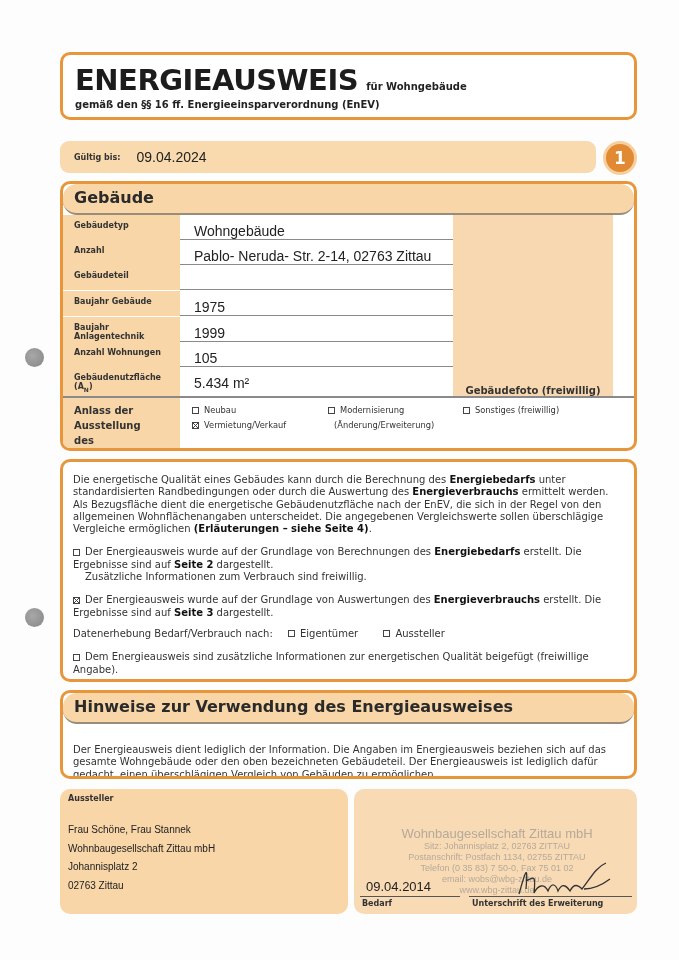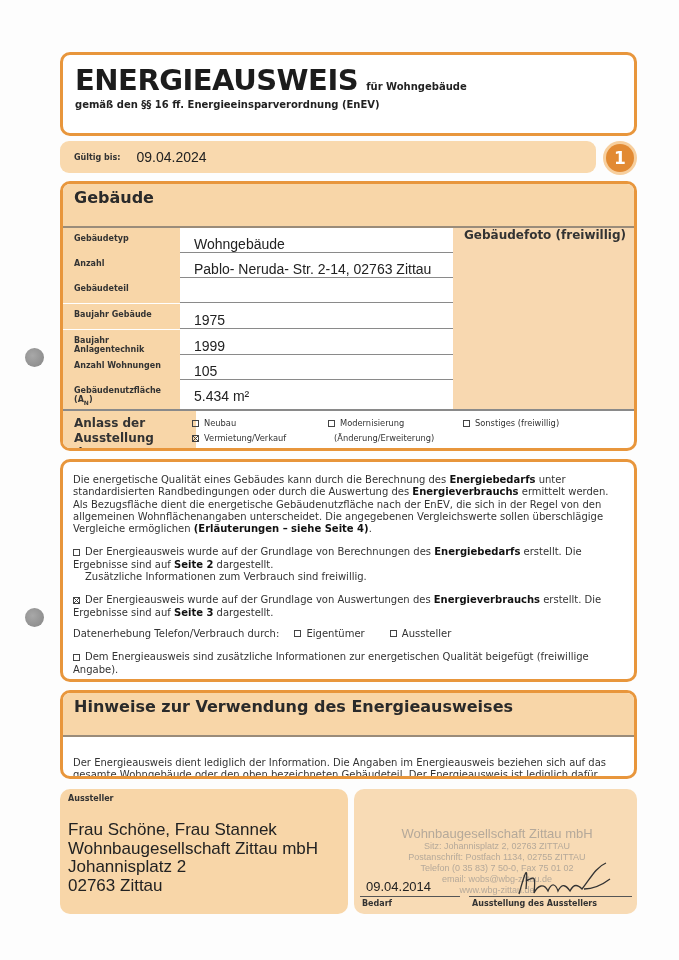--- a/index.html
+++ b/index.html
@@ -5,58 +5,58 @@
   * { box-sizing: border-box; margin: 0; padding: 0; }
   html, body { width: 679px; height: 960px; background: #fdfdfd; overflow: hidden; }
   body { position: relative; font-family: "DejaVu Sans", sans-serif; color: #222; }
 
   .hole { position: absolute; left: 25px; width: 19px; height: 19px; border-radius: 50%;
           background: radial-gradient(circle at 40% 40%, #a8a8a8, #858585); }
 
   .frame { position: absolute; left: 60px; width: 577px; border: 3px solid #e8963c; border-radius: 10px; background: #fff; overflow: hidden; }
 
   
-  #hdr { top: 52px; height: 84px; padding: 8px 12px; }
+  #hdr { top: 52px; height: 68px; padding: 8px 12px; }
   #hdr .title { font-family: "DejaVu Sans", sans-serif; font-size: 29px; font-weight: bold; letter-spacing: -0.5px; color: #1c1c1c; display: inline-block; }
   #hdr .sub1 { font-size: 10px; font-weight: bold; color: #222; margin-left: 3px; }
   #hdr .sub2 { font-size: 10px; font-weight: bold; color: #222; margin-top: 2px; }
 
   
   #valid { position: absolute; left: 60px; top: 141px; width: 536px; height: 32px; background: #f9d9ae; border-radius: 9px; display: flex; align-items: center; padding-left: 14px; }
   #valid .lbl { font-size: 8px; font-weight: bold; color: #333; }
   #valid .val { font-family: "Liberation Sans", sans-serif; font-size: 14px; margin-left: 16px; color: #222; }
   #badge { position: absolute; left: 606px; top: 144px; width: 28px; height: 28px; border-radius: 50%; background: #e28a33; box-shadow: 0 0 0 3px #f7cf9e; color: #fff; font-weight: bold; font-size: 17px; text-align: center; line-height: 28px; }
 
-  .sec-head { background: #f8d6a8; height: 44px; padding-left: 11px; font-size: 16px; font-weight: bold; color: #2a2a2a; line-height: 28px; border-bottom: 2px solid #9a8c7a; }
+  .sec-head { background: #f8d6a8; height: 31px; padding-left: 11px; font-size: 16px; font-weight: bold; color: #2a2a2a; line-height: 28px; border-bottom: 2px solid #9a8c7a; border-radius: 14px; }
 
   
   #geb { top: 181px; height: 270px; background: #fff; }
   #geb .grid { position: relative; }
   .row { position: absolute; left: 0; height: 25px; width: 390px; }
   .row .k { position: absolute; left: 0; top: 0; width: 117px; height: 100%; background: #f8d6a8; font-size: 8px; font-weight: bold; padding: 6px 0 0 11px; color: #333; }
   .row .v { position: absolute; left: 117px; top: 0; width: 273px; height: 100%; border-bottom: 1px solid #8a8a8a; font-family: "Liberation Sans", sans-serif; font-size: 14px; padding: 8px 0 0 14px; color: #222; }
-  .photo { position: absolute; left: 390px; top: 0; width: 184px; height: 181px; background: #f8d8b0; font-size: 12px; font-weight: bold; color: #333; display: flex; align-items: flex-start; justify-content: center; }
+  .photo { position: absolute; left: 390px; top: 0; width: 160px; height: 181px; background: #f8d8b0; font-size: 10px; font-weight: bold; color: #333; display: flex; align-items: flex-end; justify-content: center; }
   .anlass { position: absolute; left: 0; top: 181px; width: 574px; height: 56px; border-top: 2px solid #8a8a8a; }
-  .anlass .k { position: absolute; left: 0; top: 0; width: 133px; height: 100%; background: #f8d6a8; font-size: 12px; font-weight: bold; padding: 5px 0 0 11px; line-height: 15px; color: #333; }
+  .anlass .k { position: absolute; left: 0; top: 0; width: 117px; height: 100%; background: #f8d6a8; font-size: 10px; font-weight: bold; padding: 5px 0 0 11px; line-height: 15px; color: #333; }
   .opt { position: absolute; font-size: 8.3px; color: #333; line-height: 15px; }
   .cb { display: inline-block; width: 7px; height: 7px; border: 1px solid #444; margin-right: 5px; position: relative; top: 0; vertical-align: middle; }
   .cb.x { background: linear-gradient(45deg, transparent 42%, #444 42%, #444 58%, transparent 58%), linear-gradient(-45deg, transparent 42%, #444 42%, #444 58%, transparent 58%); }
 
   
   #hw1 { top: 459px; height: 223px; }
   .ptxt { font-size: 10px; line-height: 12.3px; color: #333; padding: 0 10px; }
   .ptxt b { color: #111; }
 
   
   #hw2 { top: 690px; height: 89px; }
 
   
   #auss { position: absolute; left: 60px; top: 789px; width: 288px; height: 125px; background: #f8d6a8; border-radius: 10px; padding: 5px 8px; }
   #auss .lbl { font-size: 8px; font-weight: bold; color: #333; }
-  #auss .lines { margin-top: 18px; font-family: "Liberation Sans", sans-serif; font-size: 17px; line-height: 18.5px; color: #222; }
+  #auss .lines { margin-top: 18px; font-family: "Liberation Sans", sans-serif; font-size: 10px; line-height: 18.5px; color: #222; }
 
   #sign { position: absolute; left: 354px; top: 789px; width: 283px; height: 125px; background: #f8dbb5; border-radius: 10px; }
   #sign .stamp { position: absolute; left: 28px; top: 37px; width: 230px; text-align: center; color: #b5a99a; font-family: "Liberation Sans", sans-serif; }
   #sign .stamp .s0 { font-size: 13px; }
   #sign .stamp .s1 { font-size: 9px; line-height: 11px; }
   #sign .date { position: absolute; left: 12px; top: 90px; font-family: "Liberation Sans", sans-serif; font-size: 13px; color: #222; }
   #sign .line1 { position: absolute; left: 6px; top: 107px; width: 100px; border-top: 1px solid #555; }
   #sign .line2 { position: absolute; left: 115px; top: 107px; width: 163px; border-top: 1px solid #555; }
   #sign .l1 { position: absolute; left: 8px; top: 110px; font-size: 8px; font-weight: bold; color: #333; }
   #sign .l2 { position: absolute; left: 118px; top: 110px; font-size: 8px; font-weight: bold; color: #333; }
@@ -134,21 +134,21 @@
     <span>Die energetische Qualität eines Gebäudes kann durch die Berechnung des </span><b>Energiebedarfs</b><span> unter standardisierten Randbedingungen oder durch die Auswertung des </span><b>Energieverbrauchs</b><span> ermittelt werden. Als Bezugsfläche dient die energetische Gebäudenutzfläche nach der EnEV, die sich in der Regel von den allgemeinen Wohnflächenangaben unterscheidet. Die angegebenen Vergleichswerte sollen überschlägige Vergleiche ermöglichen </span><b>(Erläuterungen – siehe Seite 4)</b><span>.</span>
   </div>
   <div class="ptxt" style="margin-top:11px">
     <span class="cb"></span><span>Der Energieausweis wurde auf der Grundlage von Berechnungen des </span><b>Energiebedarfs</b><span> erstellt. Die Ergebnisse sind auf </span><b>Seite 2</b><span> dargestellt.</span>
     <div style="padding-left:12px">Zusätzliche Informationen zum Verbrauch sind freiwillig.</div>
   </div>
   <div class="ptxt" style="margin-top:11px">
     <span class="cb x"></span><span>Der Energieausweis wurde auf der Grundlage von Auswertungen des </span><b>Energieverbrauchs</b><span> erstellt. Die Ergebnisse sind auf </span><b>Seite 3</b><span> dargestellt.</span>
   </div>
   <div class="ptxt" style="margin-top:9px">
-    <span>Datenerhebung Telefon/Verbrauch durch:</span>
+    <span>Datenerhebung Bedarf/Verbrauch nach:</span>
     <span style="margin-left:12px"><span class="cb"></span><span>Eigentümer</span></span>
     <span style="margin-left:22px"><span class="cb"></span><span>Aussteller</span></span>
   </div>
   <div class="ptxt" style="margin-top:11px">
     <span class="cb"></span><span>Dem Energieausweis sind zusätzliche Informationen zur energetischen Qualität beigefügt (freiwillige Angabe).</span>
   </div>
 </div>
 
 <div class="frame" id="hw2">
   <div class="sec-head">Hinweise zur Verwendung des Energieausweises</div>
@@ -174,14 +174,14 @@
     <div class="s1">email: wobs@wbg-zittau.de</div>
     <div class="s1">www.wbg-zittau.de</div>
   </div>
   <svg width="100" height="40" viewBox="0 0 100 40">
     <path d="M5 35 C12 10, 14 5, 12 30 M12 22 C20 18, 22 15, 20 34 C24 26, 30 24, 34 32 C38 22, 42 26, 44 32 C48 24, 52 26, 56 32 C60 24, 64 26, 68 30 C76 20, 82 8, 92 4 M70 30 C80 30, 88 26, 96 20" fill="none" stroke="#333" stroke-width="1.3"></path>
   </svg>
   <div class="date">09.04.2014</div>
   <div class="line1"></div>
   <div class="line2"></div>
   <div class="l1">Bedarf</div>
-  <div class="l2">Ausstellung des Ausstellers</div>
+  <div class="l2">Unterschrift des Erweiterung</div>
 </div>
 
 </body></html>

